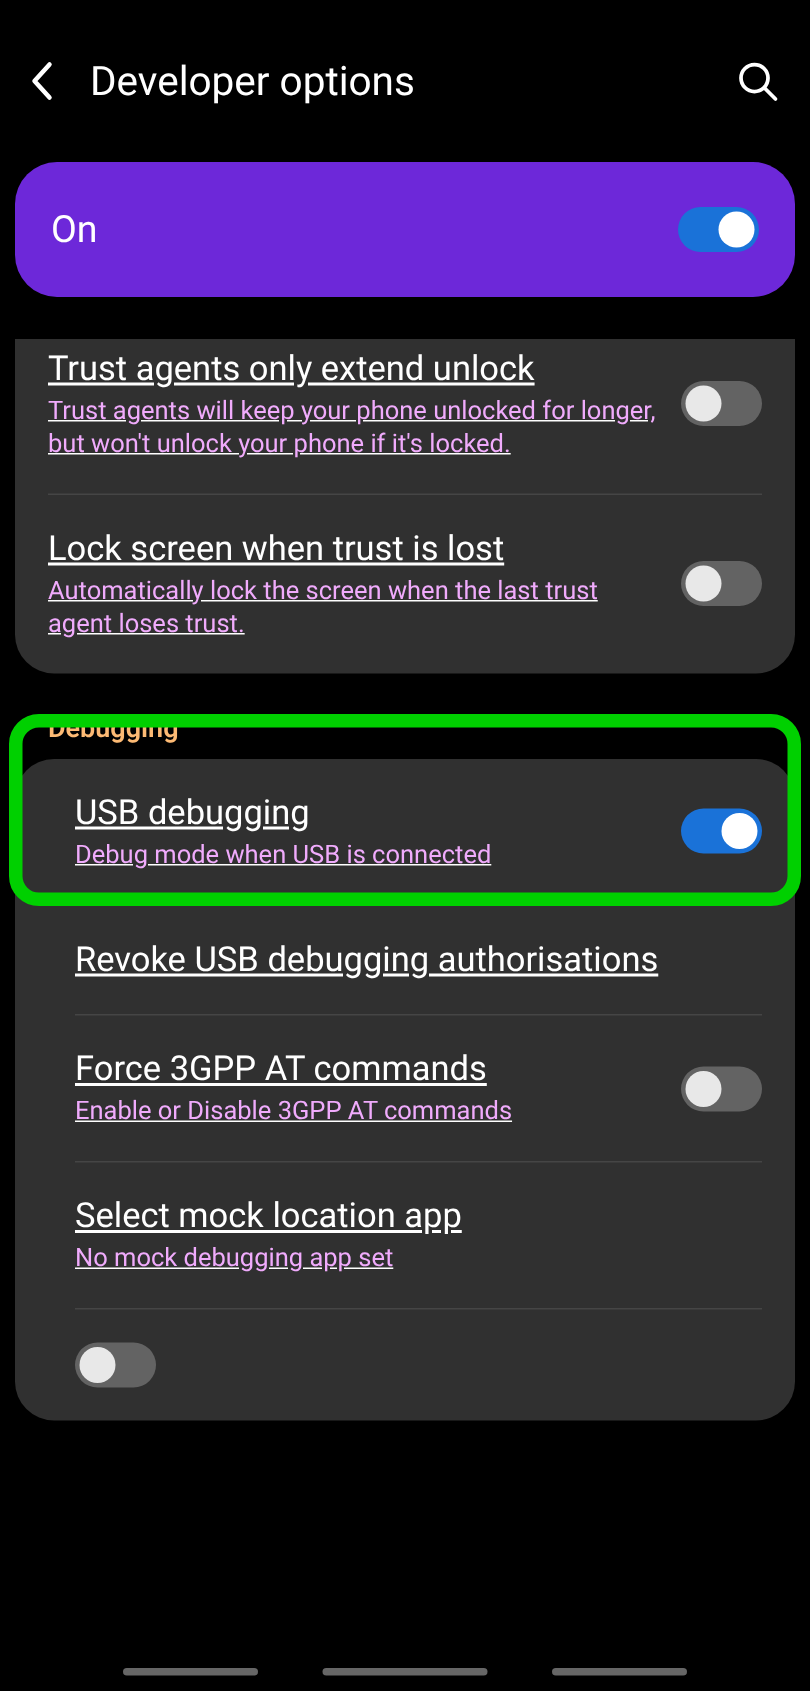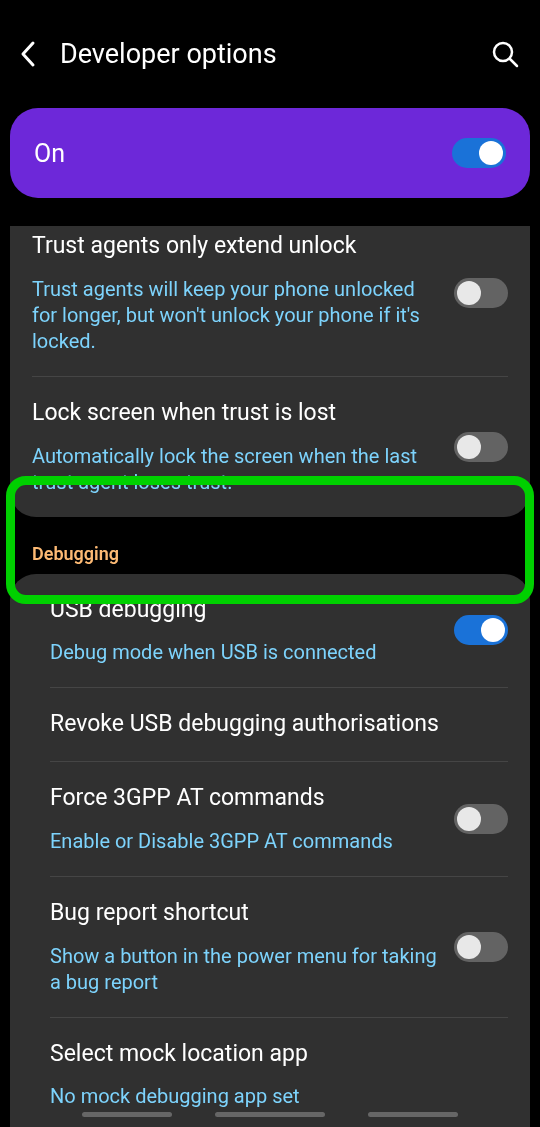--- a/index.html
+++ b/index.html
@@ -73,34 +73,35 @@
     margin-top: 30px;
     border-top-left-radius: 0;
     border-top-right-radius: 0;
     
   }
   .row {
     display: flex;
     align-items: center;
     padding: 22px 0;
     border-bottom: 1px solid #454545;
+    text-decoration: underline;
   }
   .row:last-child { border-bottom: none; }
   .row-text { flex: 1; padding-right: 16px; }
   .row-title {
     font-size: 23px;
     font-weight: 400;
     color: #fff;
     line-height: 1.25;
   }
   .row-sub {
-    font-size: 20px;
-    color: #7dd3fc;
+    font-size: 17px;
+    color: #f0abfc;
     line-height: 1.3;
-    margin-top: 15px;
+    margin-top: 2px;
   }
   .section-header {
     font-size: 18px;
     color: #fdba74;
     padding: 26px 0 0 32px;
     font-weight: 600;
   }
 
   .highlight-box {
     position: absolute;
@@ -182,27 +183,20 @@
   </div>
   <div class="row">
     <div class="row-text">
       <div class="row-title">Force 3GPP AT commands</div>
       <div class="row-sub">Enable or Disable 3GPP AT commands</div>
     </div>
     <div class="toggle off"></div>
   </div>
   <div class="row">
     <div class="row-text">
-      <div class="row-title">Bug report shortcut</div>
-      <div class="row-sub">Show a button in the power menu for taking a bug report</div>
-    </div>
-    <div class="toggle off"></div>
-  </div>
-  <div class="row">
-    <div class="row-text">
       <div class="row-title">Select mock location app</div>
       <div class="row-sub">No mock debugging app set</div>
     </div>
   </div>
   <div class="row">
     <div class="toggle off"></div>
   </div>
 </div>
 
 <div class="highlight-box" id="hl" style="left: 6px; width: 528px; top: 475.875px; height: 127.844px;"></div>

